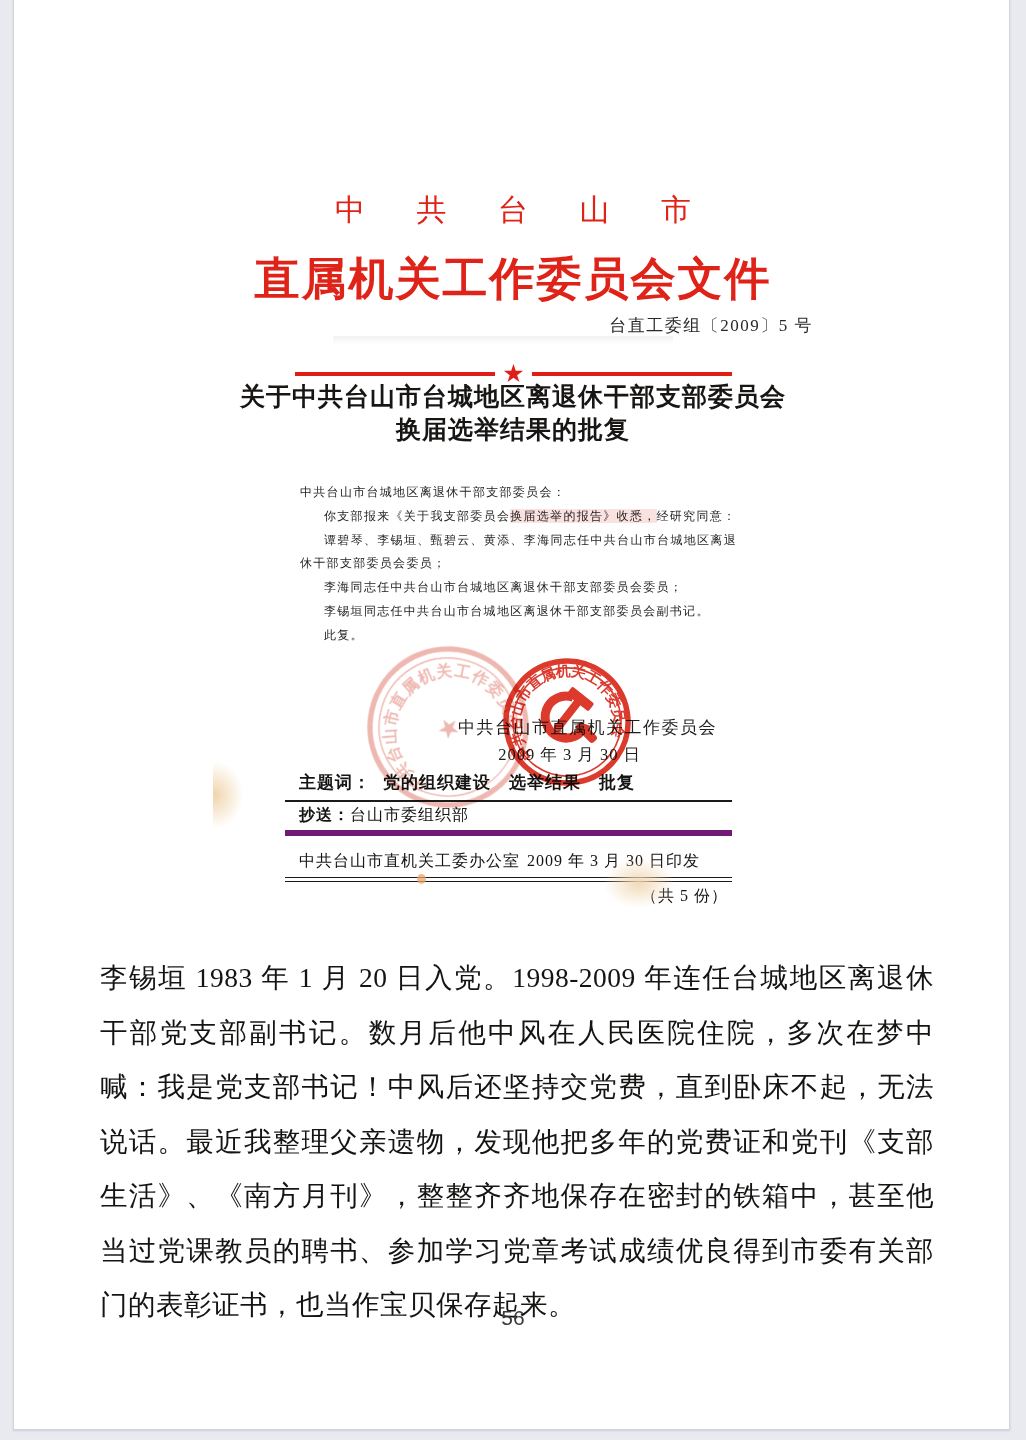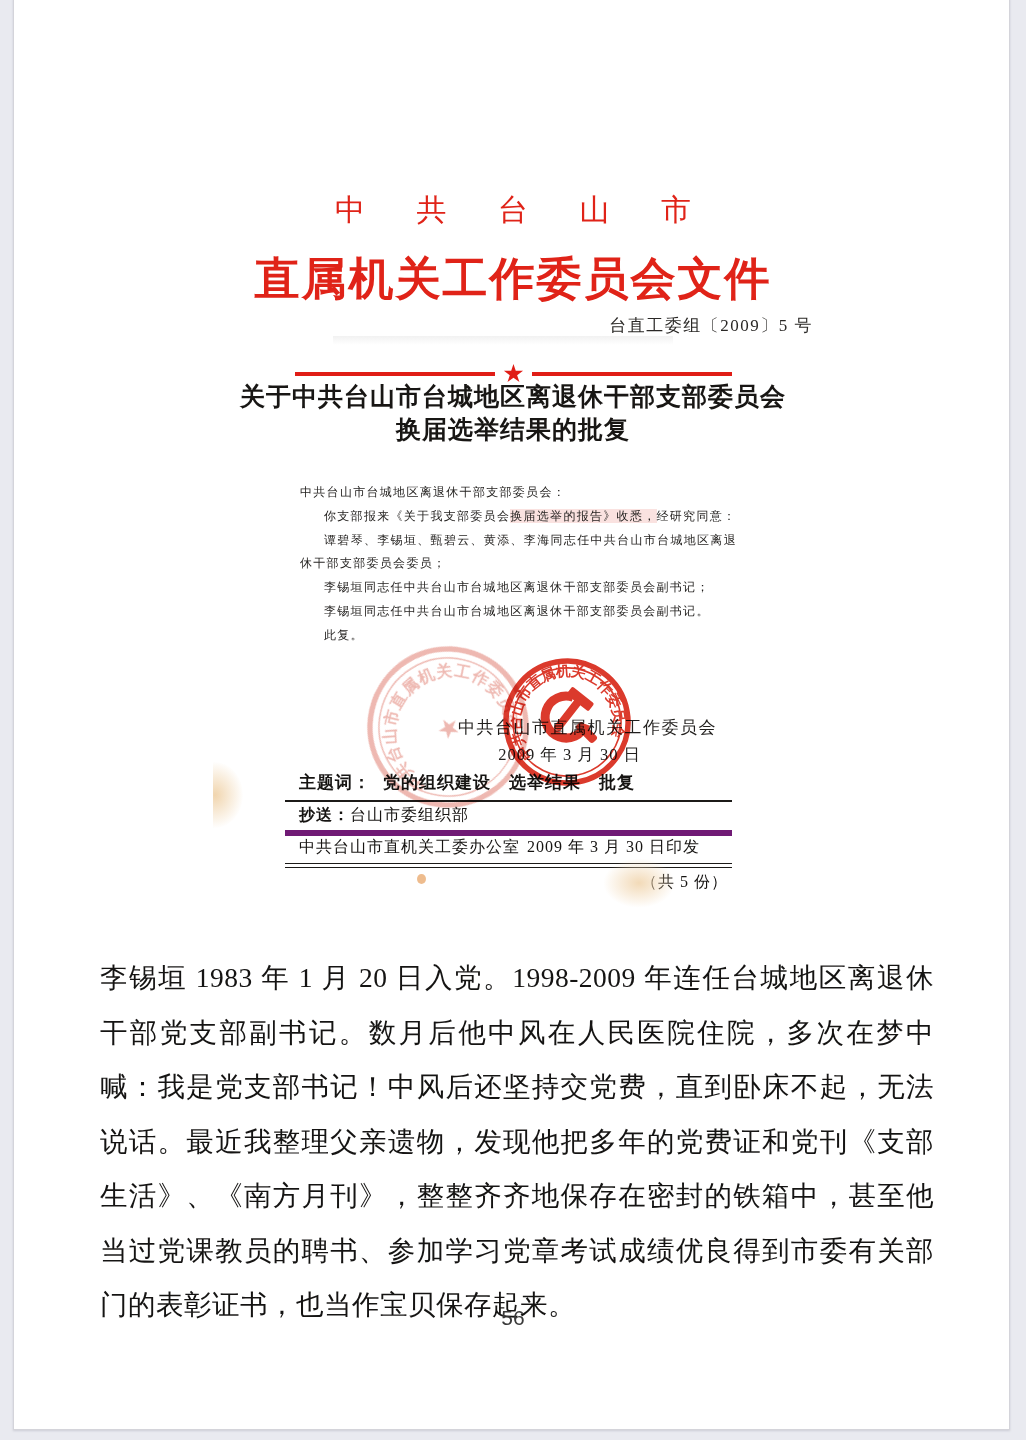--- a/index.html
+++ b/index.html
@@ -74,21 +74,21 @@
   .ftable{
     position:absolute;top:628px;left:72px;width:447px;
     color:#161412;font-size:16px;
   }
   .frow{padding:3px 0 4px 14px;box-sizing:border-box;letter-spacing:1px;}
   .f1{font-weight:700;font-size:17px;border-bottom:2.5px solid #1c1a18;padding-bottom:6px;}
   .f1 .kw{margin-left:12px;}
   .f2{border-bottom:6px solid #701a75;}
   .f2 .lbl{font-weight:700;}
   .f3{display:flex;justify-content:space-between;padding-right:32px;
-      border-bottom:1.5px solid #1c1a18;padding-top:1px;padding-bottom:5px;}
+      border-bottom:1.5px solid #1c1a18;padding-top:15px;padding-bottom:5px;}
   .dline{height:2.5px;border-bottom:1.5px solid #1c1a18;}
   .f4{padding-left:356px;padding-top:4px;}
   
   .seal{position:absolute;mix-blend-mode:multiply;}
   .seal-main{
     left:288px;top:516px;width:132px;height:132px;
     color:var(--seal_red,#d8291a);
     transform:rotate(-10deg);opacity:.92;
   }
   .seal-faint{
@@ -134,21 +134,21 @@
 
     <div class="title">
       <div>关于中共台山市台城地区离退休干部支部委员会</div>
       <div>换届选举结果的批复</div>
     </div>
 
     <div class="bodytext">
       <p>中共台山市台城地区离退休干部支部委员会：</p>
       <p class="indent"><span>你支部报来《关于我支部委员会</span><span class="hl">换届选举的报告》收悉，</span><span>经研究同意：</span></p>
       <p class="indent">谭碧琴、李锡垣、甄碧云、黄添、李海同志任中共台山市台城地区离退休干部支部委员会委员；</p>
-      <p class="indent">李锡垣同志任中共台山市台城地区离退休干部支部委员会副书记；</p>
+      <p class="indent">李海同志任中共台山市台城地区离退休干部支部委员会委员；</p>
       <p class="indent">李锡垣同志任中共台山市台城地区离退休干部支部委员会副书记。</p>
       <p class="indent">此复。</p>
     </div>
 
     <div class="sig">
       <div class="sig-org">中共台山市直属机关工作委员会</div>
       <div class="sig-date">2009 年 3 月 30 日</div>
     </div>
 
     <div class="ftable">

